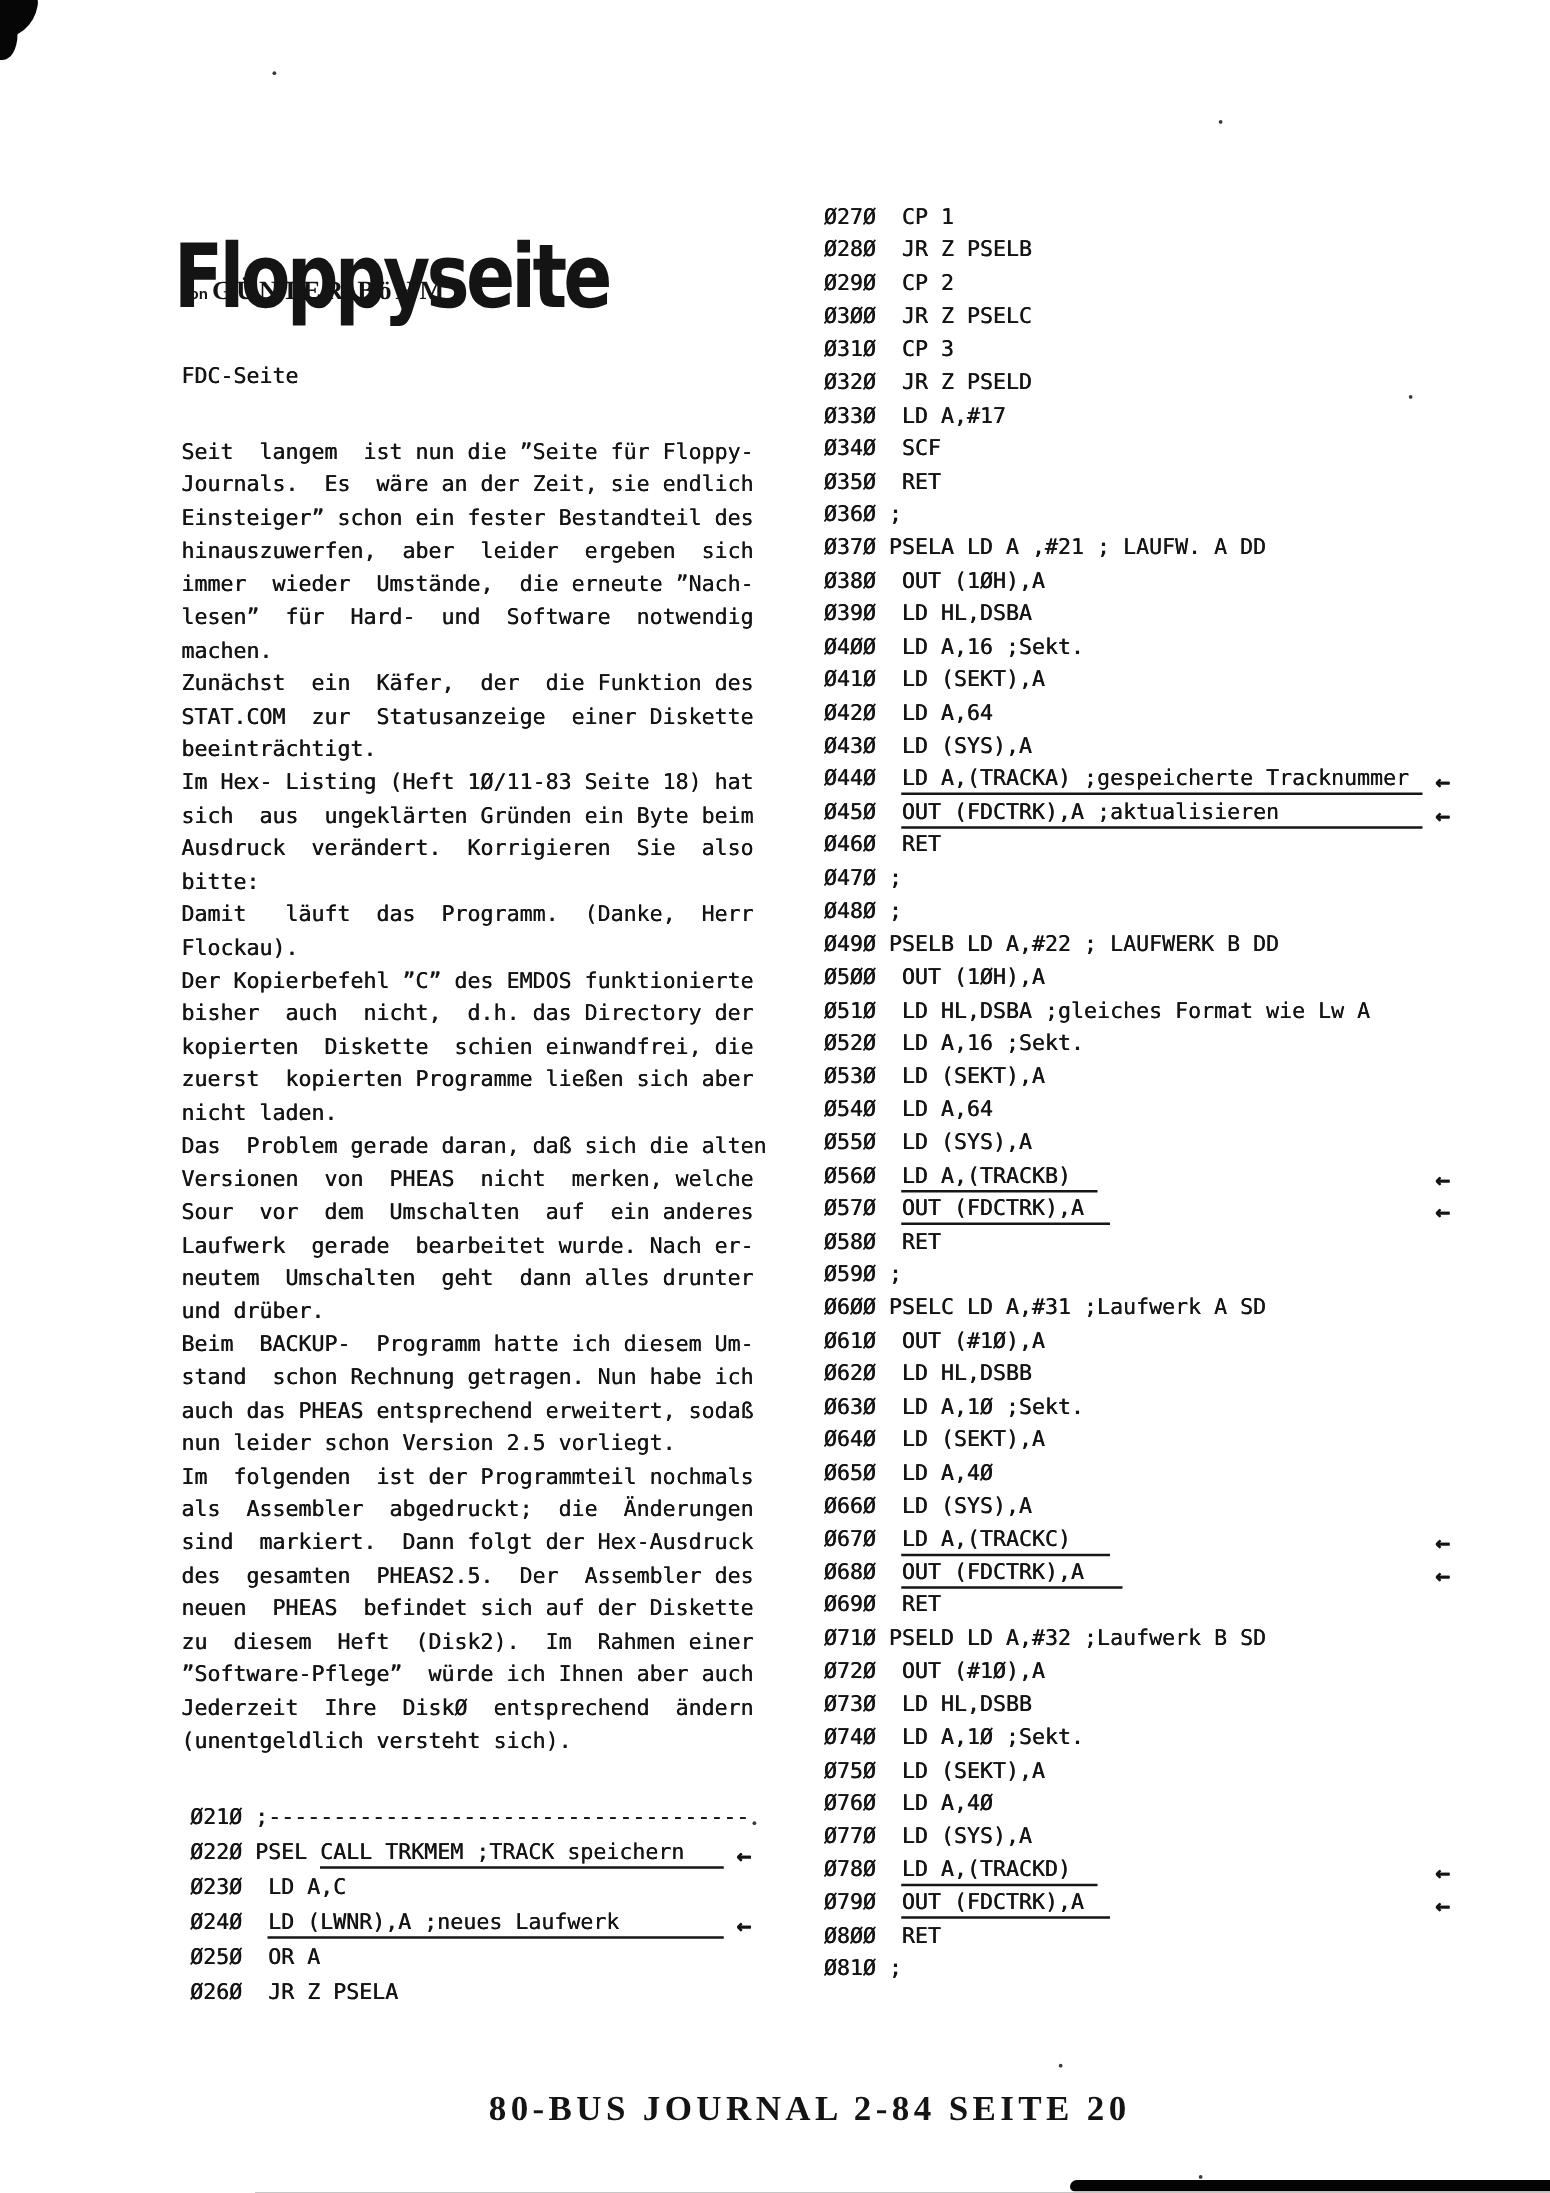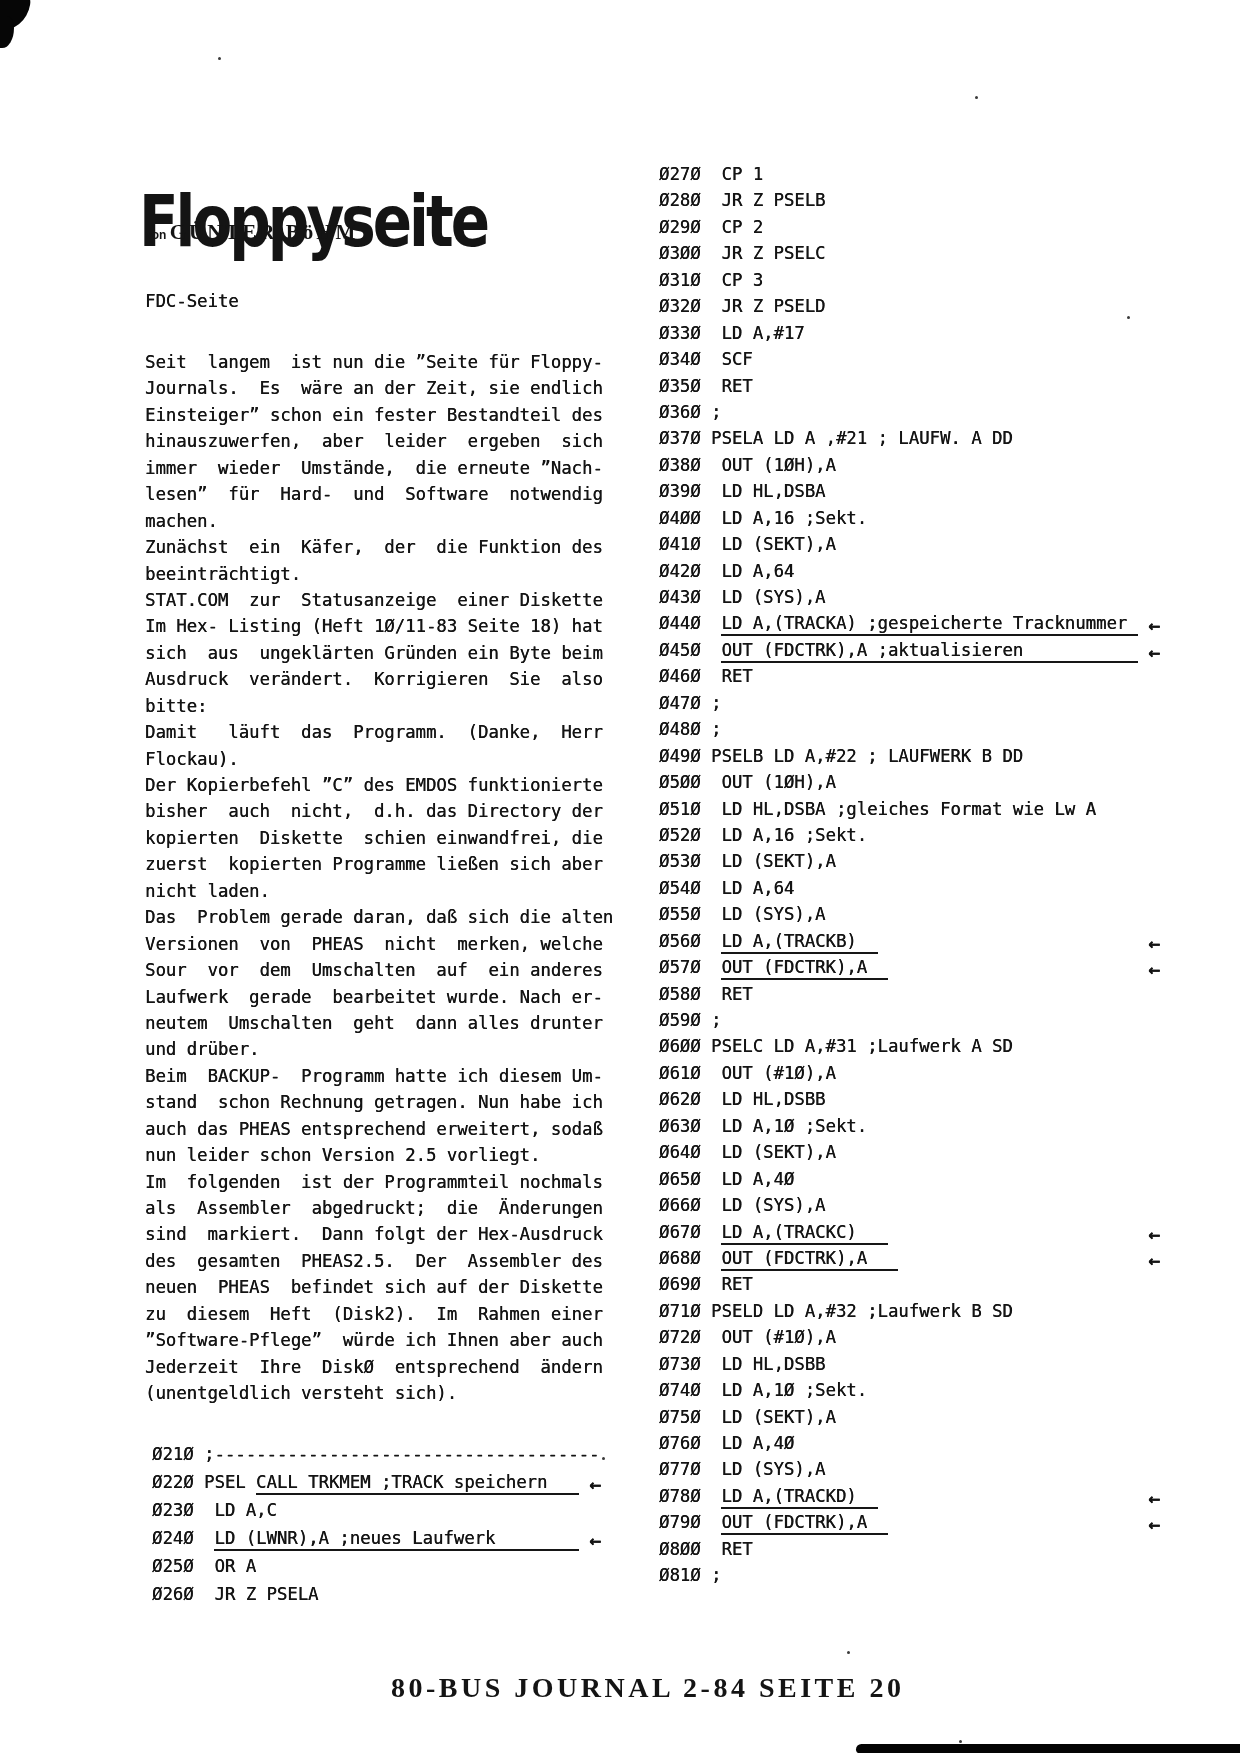--- a/index.html
+++ b/index.html
@@ -64,22 +64,22 @@
   <div class="abs body-col">
 
   <div class="bline">Seit  langem  ist nun die ”Seite für Floppy-</div>
       <div class="bline">Journals.  Es  wäre an der Zeit, sie endlich</div>
       <div class="bline">Einsteiger” schon ein fester Bestandteil des</div>
       <div class="bline">hinauszuwerfen,  aber  leider  ergeben  sich</div>
       <div class="bline">immer  wieder  Umstände,  die erneute ”Nach-</div>
       <div class="bline">lesen”  für  Hard-  und  Software  notwendig</div>
       <div class="bline">machen.</div>
       <div class="bline">Zunächst  ein  Käfer,  der  die Funktion des</div>
+      <div class="bline">STAT.COM  zur  Statusanzeige  einer Diskette</div>
       <div class="bline">beeinträchtigt.</div>
-      <div class="bline">STAT.COM  zur  Statusanzeige  einer Diskette</div>
       <div class="bline">Im Hex- Listing (Heft 1Ø/11-83 Seite 18) hat</div>
       <div class="bline">sich  aus  ungeklärten Gründen ein Byte beim</div>
       <div class="bline">Ausdruck  verändert.  Korrigieren  Sie  also</div>
       <div class="bline">bitte:</div>
       <div class="bline">Damit   läuft  das  Programm.  (Danke,  Herr</div>
       <div class="bline">Flockau).</div>
       <div class="bline">Der Kopierbefehl ”C” des EMDOS funktionierte</div>
       <div class="bline">bisher  auch  nicht,  d.h. das Directory der</div>
       <div class="bline">kopierten  Diskette  schien einwandfrei, die</div>
       <div class="bline">zuerst  kopierten Programme ließen sich aber</div>

